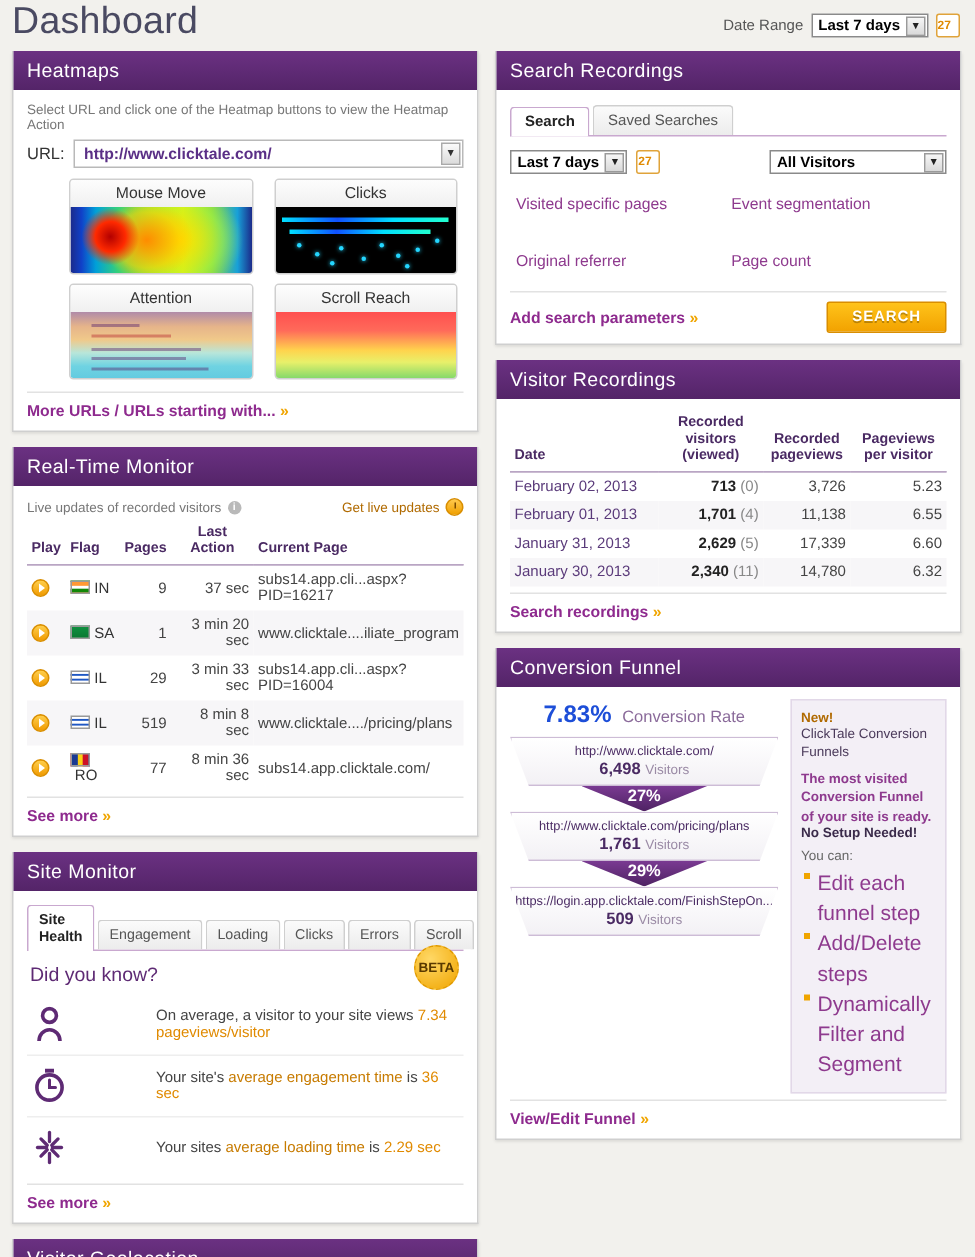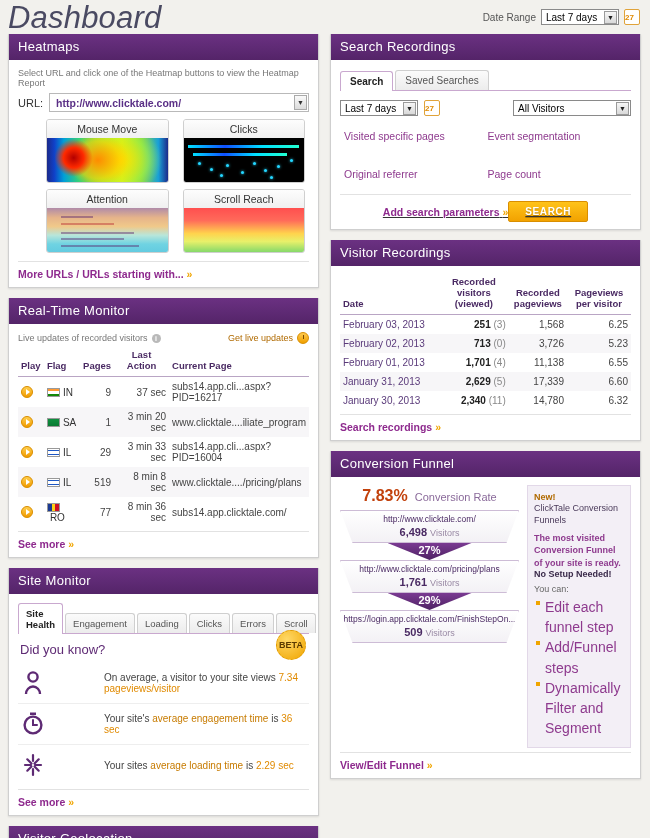--- a/index.html
+++ b/index.html
@@ -11,33 +11,32 @@
     font-size: 11px;
     color: #333;
     overflow: hidden;
   }
   .page { position: relative; width: 650px; height: 838px; }
 
   
   .topbar { height: 36px; position: relative; }
   .page-title {
     position:absolute; left:8px; top:0px;
-    font-size: 31px; color: #4a4a62; font-weight: 400;
+    font-size: 25px; color: #4a4a62; font-weight: 400;
     letter-spacing: .2px;
-    font-style: italic;
   }
   .daterange {
     position:absolute; right:10px; top:9px;
     display:flex; align-items:center; gap:5px;
   }
   .daterange .lbl { font-size:10px; color:#555; }
   .sel {
     display:inline-flex; align-items:center; justify-content:space-between;
     background:#fff; border:1px solid #8a8a8a; height:16px;
-    font-size:10px; color:#000; padding:0 1px 0 4px; min-width:78px;
+    font-size:10px; color:#000; padding:0 1px 0 4px; min-width:78px;font-weight:bold;
   }
   .sel .arrow {
     width:13px; height:13px; margin-left:4px;
     background:linear-gradient(#f6f6f6,#d9d9d9);
     border:1px solid #9a9a9a;
     display:flex; align-items:center; justify-content:center;
     font-size:7px; color:#222; line-height:1;
   }
   .cal-icon {
     width:16px; height:16px; background:#fff; border:1px solid #e0a33a;
@@ -106,21 +105,21 @@
   .tab {
     font-size:10px; padding:4px 9px 4px; border:1px solid #cfcfcf; border-bottom:none;
     background:linear-gradient(#fbfbfb,#ececec); color:#555; margin-right:2px; border-radius:3px 3px 0 0;
   }
   .tab.active { background:#fff; color:#222; font-weight:bold; border-color:#c9a8cf; position:relative; top:1px; }
   .sr-row1 { display:flex; align-items:center; justify-content:space-between; margin-bottom:12px; }
   .sr-left { display:flex; align-items:center; gap:6px; }
   .sel.wide { min-width:118px; }
   .sr-links { display:grid; grid-template-columns:1fr 1fr; row-gap:26px; padding:2px 0 10px 4px; }
   .sr-links a { color:#8e3a8e; font-size:10.5px; text-decoration:none; }
-  .sr-ft { display:flex; align-items:center; justify-content:center;text-decoration:underline; }
+  .sr-ft { display:flex; align-items:center; justify-content:space-between; }
   .btn-search {
     background:linear-gradient(#ffc31a,#f2a200); border:1px solid #d98e00; color:#fff;
     font-size:10px; font-weight:bold; letter-spacing:.6px; padding:4px 16px; border-radius:2px;
     text-shadow:0 1px 0 rgba(0,0,0,.25);
   }
 
   
   table { border-collapse:collapse; width:100%; }
   .tbl th { font-size:9.5px; color:#4a2a63; font-weight:bold; padding:2px 3px 5px; vertical-align:bottom; }
   .tbl th.l { text-align:left; }
@@ -170,21 +169,21 @@
   .fact .ic { width:26px; height:26px; flex:0 0 26px; display:flex; align-items:center; justify-content:center; color:#5e2a74;}
   .fact .tx { font-size:10px; color:#444;margin-left:48px; }
   .hl { color:#e08a00; }
   .hl2 { color:#c77b00; }
   .sm-body { position:relative; }
 
   
   .fn-wrap { display:flex; gap:8px; }
   .fn-left { flex:1; }
   .fn-rate { text-align:center; margin:2px 0 5px; }
-  .fn-rate .big { font-size:16px; font-weight:bold; color:#c2410c; }
+  .fn-rate .big { font-size:16px; font-weight:bold; color:#1d4ed8; }
   .fn-rate .cap { font-size:11px; color:#8a6a9a; margin-left:4px; }
   .fn-step { position:relative; }
   .fn-box {
     background:linear-gradient(#fff,#f3f1f5);
     border:1px solid #cdbcd6; text-align:center; padding:3px 2px 4px;
     clip-path: polygon(0 0, 100% 0, 93% 100%, 7% 100%);
   }
   .fn-box .u { font-size:8.5px; color:#4a2a63; display:block; margin-bottom:2px;}
   .fn-box .v { font-size:11px; font-weight:bold; color:#4a2a63; }
   .fn-box .vl { font-size:9px; color:#9a8aa5; margin-left:3px; }
@@ -230,21 +229,21 @@
     </div>
   </div>
 
   <div class="cols">
 
     <div class="col col-l">
 
       <div class="panel">
         <div class="panel-hd">Heatmaps</div>
         <div class="panel-bd">
-          <div class="hm-hint">Select URL and click one of the Heatmap buttons to view the Heatmap Report</div>
+          <div class="hm-hint">Select URL and click one of the Heatmap buttons to view the Heatmap Action</div>
           <div class="hm-urlrow">
             <span class="ulbl">URL:</span>
             <span class="url-input">
               <span class="val">http://www.clicktale.com/</span>
               <span class="arrow">▼</span>
             </span>
           </div>
           <div class="hm-grid">
 
             <div class="hm-card">
@@ -470,26 +469,20 @@
             <thead>
               <tr>
                 <th class="l" style="width:34%">Date</th>
                 <th style="width:24%">Recorded visitors (viewed)</th>
                 <th style="width:20%">Recorded pageviews</th>
                 <th style="width:22%">Pageviews per visitor</th>
               </tr>
             </thead>
             <tbody>
               <tr>
-                <td class="l dt">February 03, 2013</td>
-                <td><span class="b">251</span> <span class="mut">(3)</span></td>
-                <td>1,568</td>
-                <td>6.25</td>
-              </tr>
-              <tr>
                 <td class="l dt">February 02, 2013</td>
                 <td><span class="b">713</span> <span class="mut">(0)</span></td>
                 <td>3,726</td>
                 <td>5.23</td>
               </tr>
               <tr>
                 <td class="l dt">February 01, 2013</td>
                 <td><span class="b">1,701</span> <span class="mut">(4)</span></td>
                 <td>11,138</td>
                 <td>6.55</td>
@@ -555,21 +548,21 @@
             </div>
 
             <div class="fn-right">
               <div class="new">New!</div>
               <div class="t1">ClickTale Conversion Funnels</div>
               <div class="t2">The most visited Conversion Funnel of your site is ready.</div>
               <div class="t3">No Setup Needed!</div>
               <div class="t4">You can:</div>
               <ul>
                 <li>Edit each funnel step</li>
-                <li>Add/Funnel steps</li>
+                <li>Add/Delete steps</li>
                 <li>Dynamically Filter and Segment</li>
               </ul>
             </div>
           </div>
         </div>
         <div class="panel-ft">
           <a class="flink" href="#"><span>View/Edit Funnel</span> <span class="chev">»</span></a>
         </div>
       </div>
 

